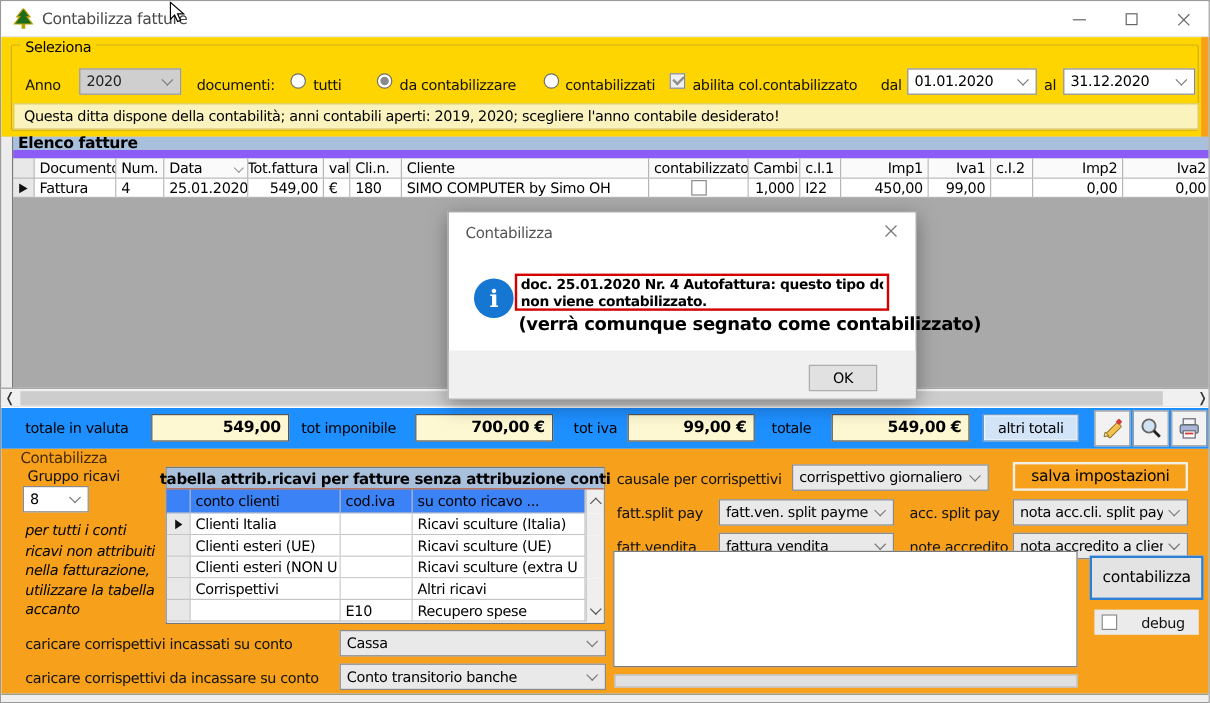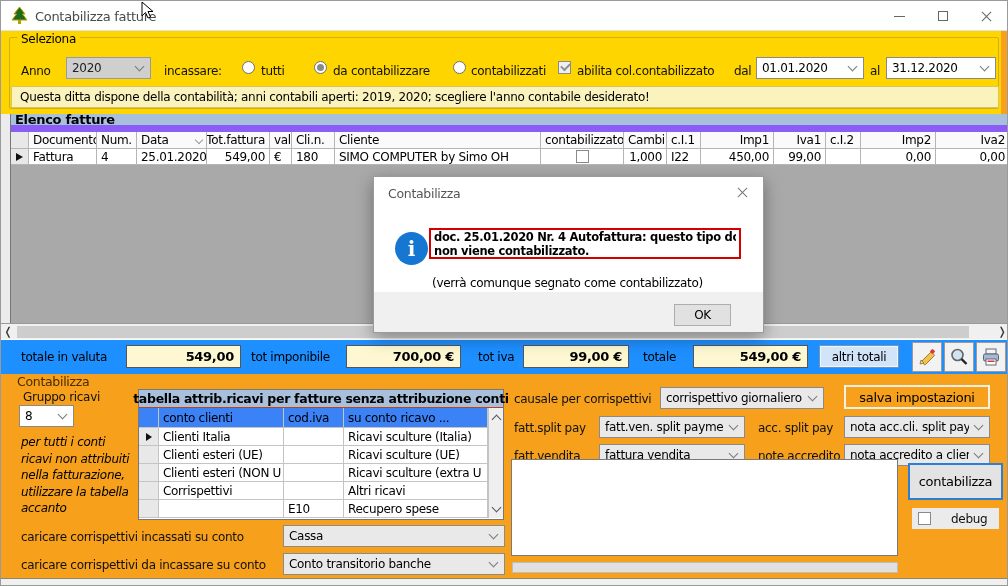--- a/index.html
+++ b/index.html
@@ -79,21 +79,21 @@
   #log-area{background:#fff;border:1px solid #7a7a7a;}
   #progress{background:#e0e0e0;border:1px solid #bdbdbd;}
   #bottomstrip{left:0;top:577px;width:1008px;height:9px;background:#f0f0f0;border-top:1px solid #8a8a6a;}
   
   #dialog{left:372px;top:175px;width:391px;height:157px;background:#fff;border:1px solid #9a9a9a;box-shadow:0 5px 16px rgba(0,0,0,.35);}
   #dlg-title{left:14px;top:9px;color:#555;font-size:12.5px;}
   #dlg-x{right:10px;top:6px;width:20px;height:20px;position:absolute;}
   #dlg-x .wc-x1,#dlg-x .wc-x2{left:3px;top:9px;border-top-color:#777;}
   #dlg-info{left:21px;top:55px;width:33px;height:33px;border-radius:50%;background:#1677d2;color:#fff;display:flex;align-items:center;justify-content:center;font-size:20px;font-weight:bold;font-family:"DejaVu Serif","Liberation Serif",serif;}
   #dlg-redbox{left:55px;top:51px;width:312px;height:31px;border:2px solid #d40000;padding:0 3px;font-size:11.5px;font-weight:600;line-height:14px;white-space:nowrap;overflow:hidden;}
-  #dlg-note{left:58px;top:99px;font-size:12px;font-weight:400;}
+  #dlg-note{left:58px;top:84px;font-size:15px;font-weight:700;}
   #dlg-footer{left:0;top:115px;width:389px;height:40px;background:#f0f0f0;}
   #dlg-ok{left:300px;top:127px;width:57px;height:22px;background:#e1e1e1;border:1px solid #adadad;font-size:12px;}
   
   #cursor{left:140px;top:0px;}
 </style>
 </head>
 <body>
 
 <div id="win">
 
@@ -123,21 +123,21 @@
   <div id="topyellow" class="abs"></div>
   <div id="top-orange-strip" class="abs"></div>
   <div id="selbox" class="abs"></div>
   <div id="selbox-legend" class="abs">Seleziona</div>
 
   <div class="abs lbl" style="left:20px;top:63px">Anno</div>
   <div class="sel sel-dis abs" style="left:65px;top:56px;width:85px">
     <span class="nowrap">2020</span>
     <span class="chev"></span>
   </div>
-  <div class="abs lbl" style="left:163px;top:63px">incassare:</div>
+  <div class="abs lbl" style="left:163px;top:63px">documenti:</div>
 
   <div class="radio abs" style="left:241px;top:60px"></div>
   <div class="abs lbl" style="left:260px;top:63px">tutti</div>
 
   <div class="radio abs" style="left:313px;top:60px">
       <div class="dot"></div>
     </div>
   <div class="abs lbl" style="left:332px;top:63px">da contabilizzare</div>
 
   <div class="radio abs" style="left:452px;top:60px"></div>

